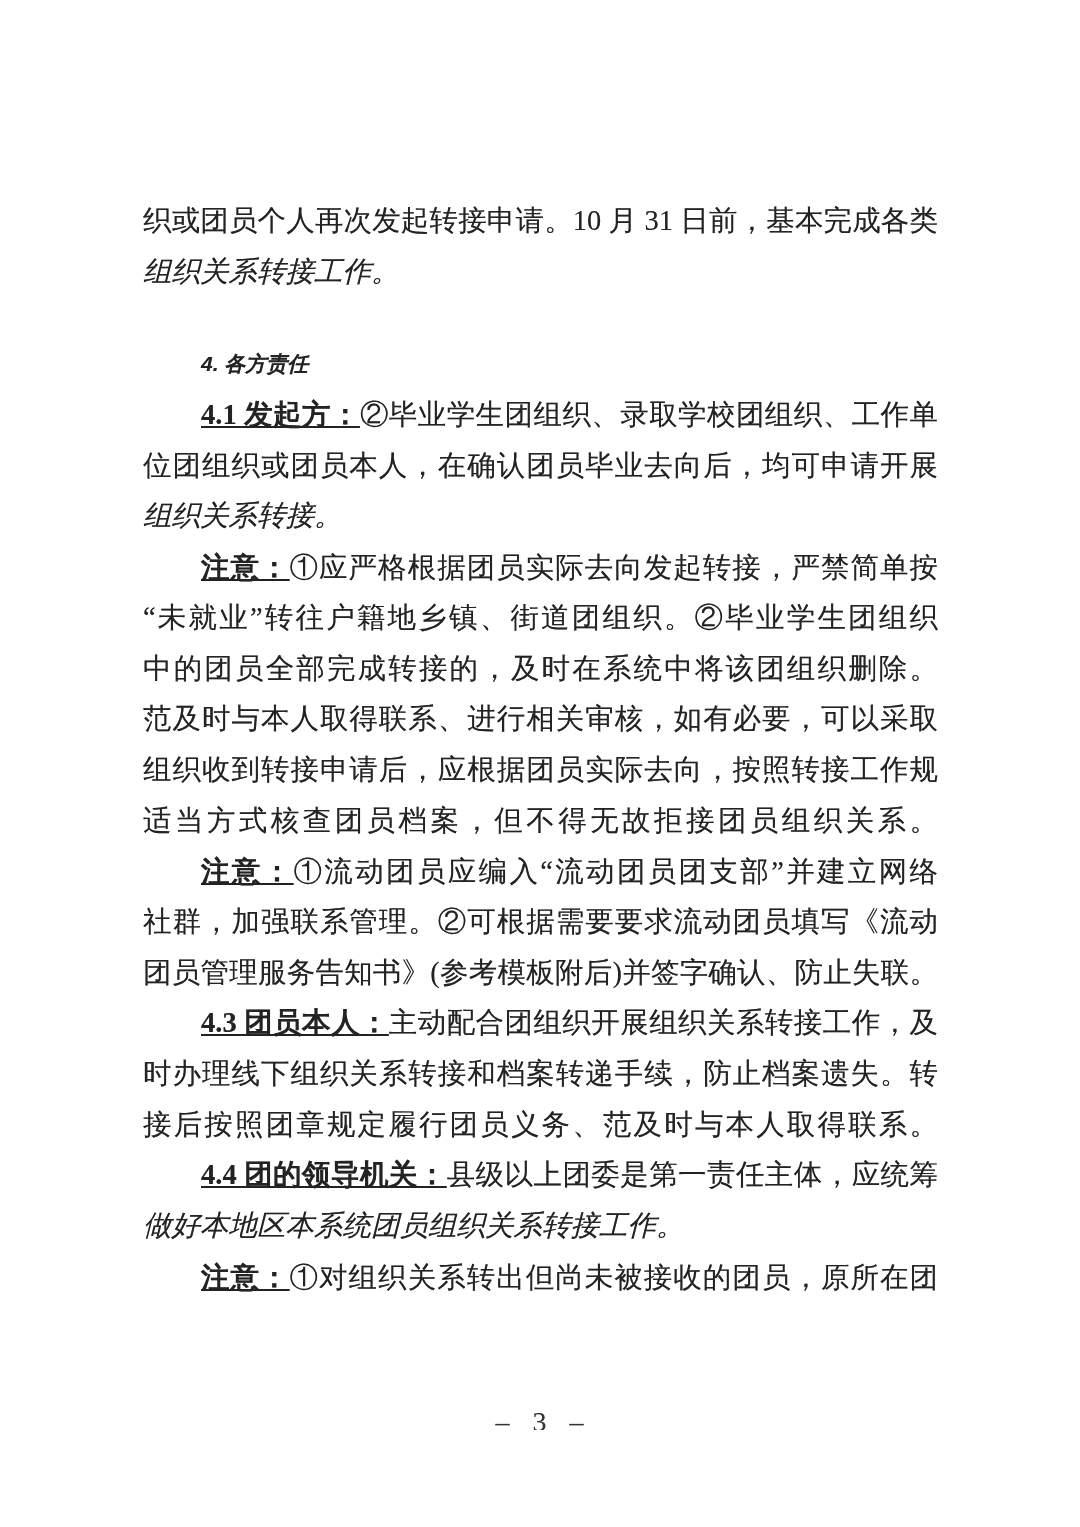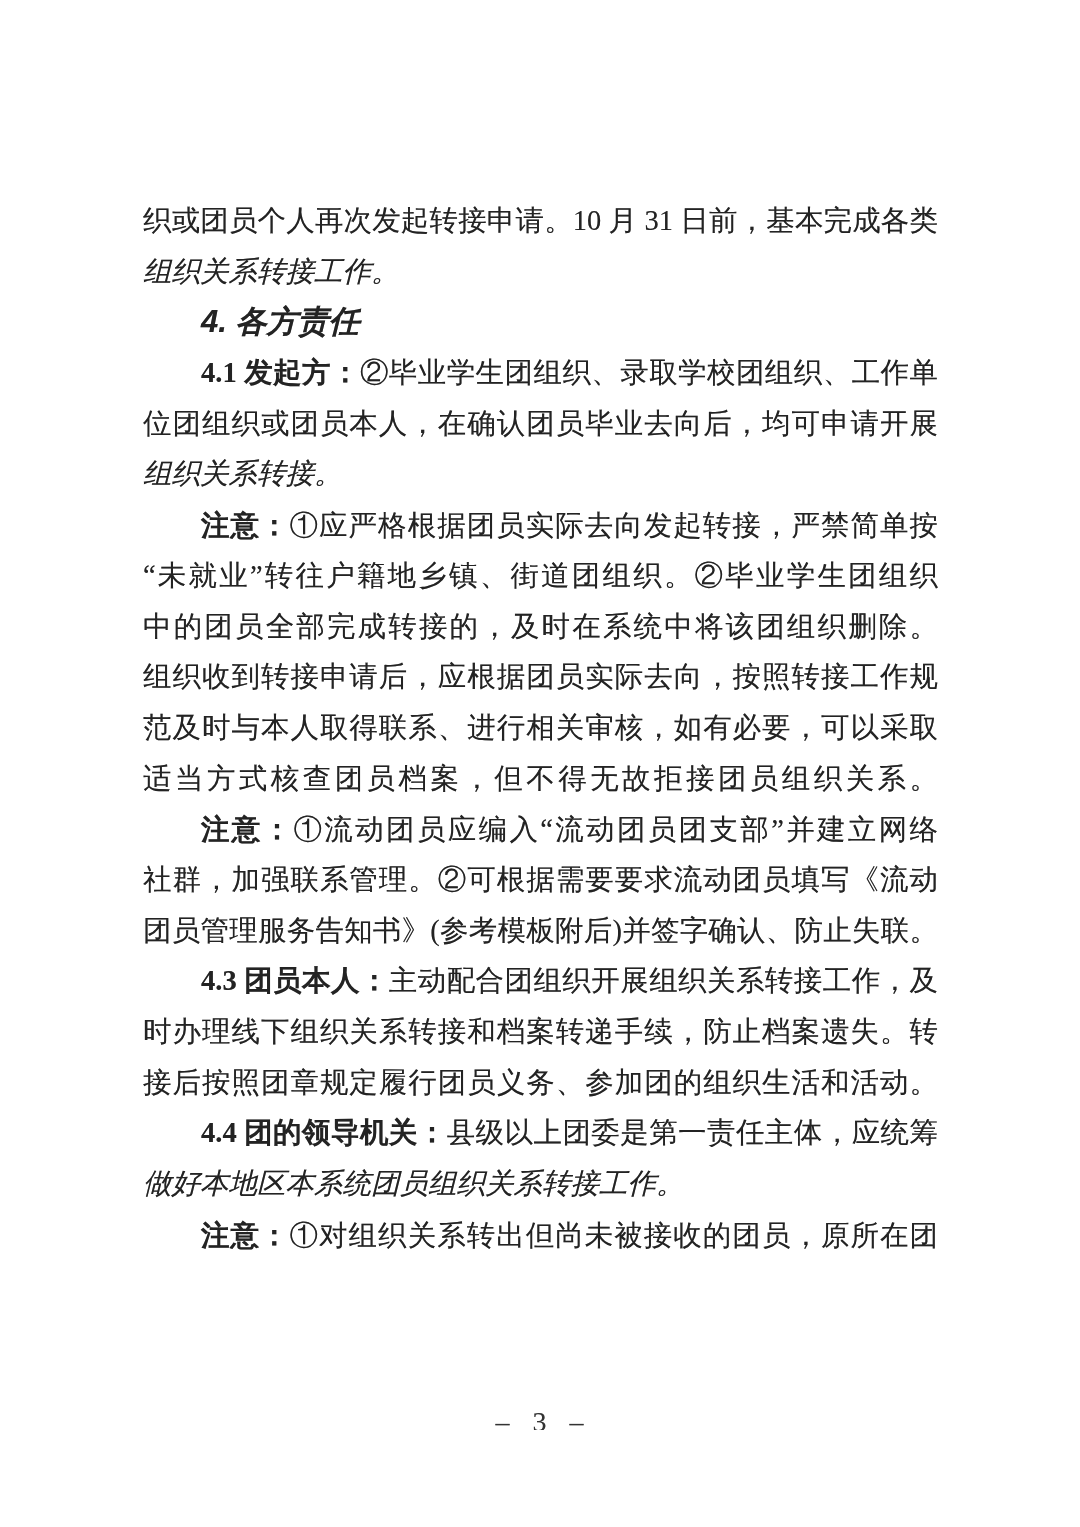--- a/index.html
+++ b/index.html
@@ -27,28 +27,30 @@
     text-align:left;
     text-align-last:left;
     font-style:italic;
   }
   .line.ind{
     padding-left:58px;
   }
   .lead{
     font-weight:700;
     font-family:"Liberation Sans","DejaVu Sans",sans-serif;
+    text-decoration:underline;
   }
   .lead.num{
     font-family:"Liberation Serif","DejaVu Serif",serif;
   }
   .heading{
     font-family:"Liberation Sans","DejaVu Sans",sans-serif;
     font-weight:700;
-    font-size:31px;
+    font-size:21px;
+    margin-top:42px;
   }
   .footer{
     position:absolute;
     left:0;top:1406px;width:1080px;
     text-align:center;
     font-size:28px;
     color:#333333;
     word-spacing:14px;
     letter-spacing:1px;
   }
@@ -65,31 +67,31 @@
     <div class="line left ind heading"><span>4. 各方责任</span></div>
 
     <div class="line ind"><span class="lead num">4.1 发起方：</span><span>②毕业学生团组织、录取学校团组织、工作单</span></div>
     <div class="line"><span>位团组织或团员本人，在确认团员毕业去向后，均可申请开展</span></div>
     <div class="line left"><span>组织关系转接。</span></div>
 
     <div class="line ind"><span class="lead">注意：</span><span>①应严格根据团员实际去向发起转接，严禁简单按</span></div>
     <div class="line"><span>“未就业”转往户籍地乡镇、街道团组织。②毕业学生团组织</span></div>
     <div class="line"><span>中的团员全部完成转接的，及时在系统中将该团组织删除。</span></div>
 
+    <div class="line"><span>范及时与本人取得联系、进行相关审核，如有必要，可以采取</span></div>
     <div class="line"><span>组织收到转接申请后，应根据团员实际去向，按照转接工作规</span></div>
-    <div class="line"><span>范及时与本人取得联系、进行相关审核，如有必要，可以采取</span></div>
     <div class="line"><span>适当方式核查团员档案，但不得无故拒接团员组织关系。</span></div>
 
     <div class="line ind"><span class="lead">注意：</span><span>①流动团员应编入“流动团员团支部”并建立网络</span></div>
     <div class="line"><span>社群，加强联系管理。②可根据需要要求流动团员填写《流动</span></div>
     <div class="line"><span>团员管理服务告知书》(参考模板附后)并签字确认、防止失联。</span></div>
 
     <div class="line ind"><span class="lead num">4.3 团员本人：</span><span>主动配合团组织开展组织关系转接工作，及</span></div>
     <div class="line"><span>时办理线下组织关系转接和档案转递手续，防止档案遗失。转</span></div>
-    <div class="line"><span>接后按照团章规定履行团员义务、参加团的组织生活和活动。</span></div>
+    <div class="line"><span>接后按照团章规定履行团员义务、范及时与本人取得联系。</span></div>
 
     <div class="line ind"><span class="lead num">4.4 团的领导机关：</span><span>县级以上团委是第一责任主体，应统筹</span></div>
     <div class="line left"><span>做好本地区本系统团员组织关系转接工作。</span></div>
 
     <div class="line ind"><span class="lead">注意：</span><span>①对组织关系转出但尚未被接收的团员，原所在团</span></div>
 
   </main>
 
   <footer class="footer"><span>– 3 –</span></footer>
 </div>

